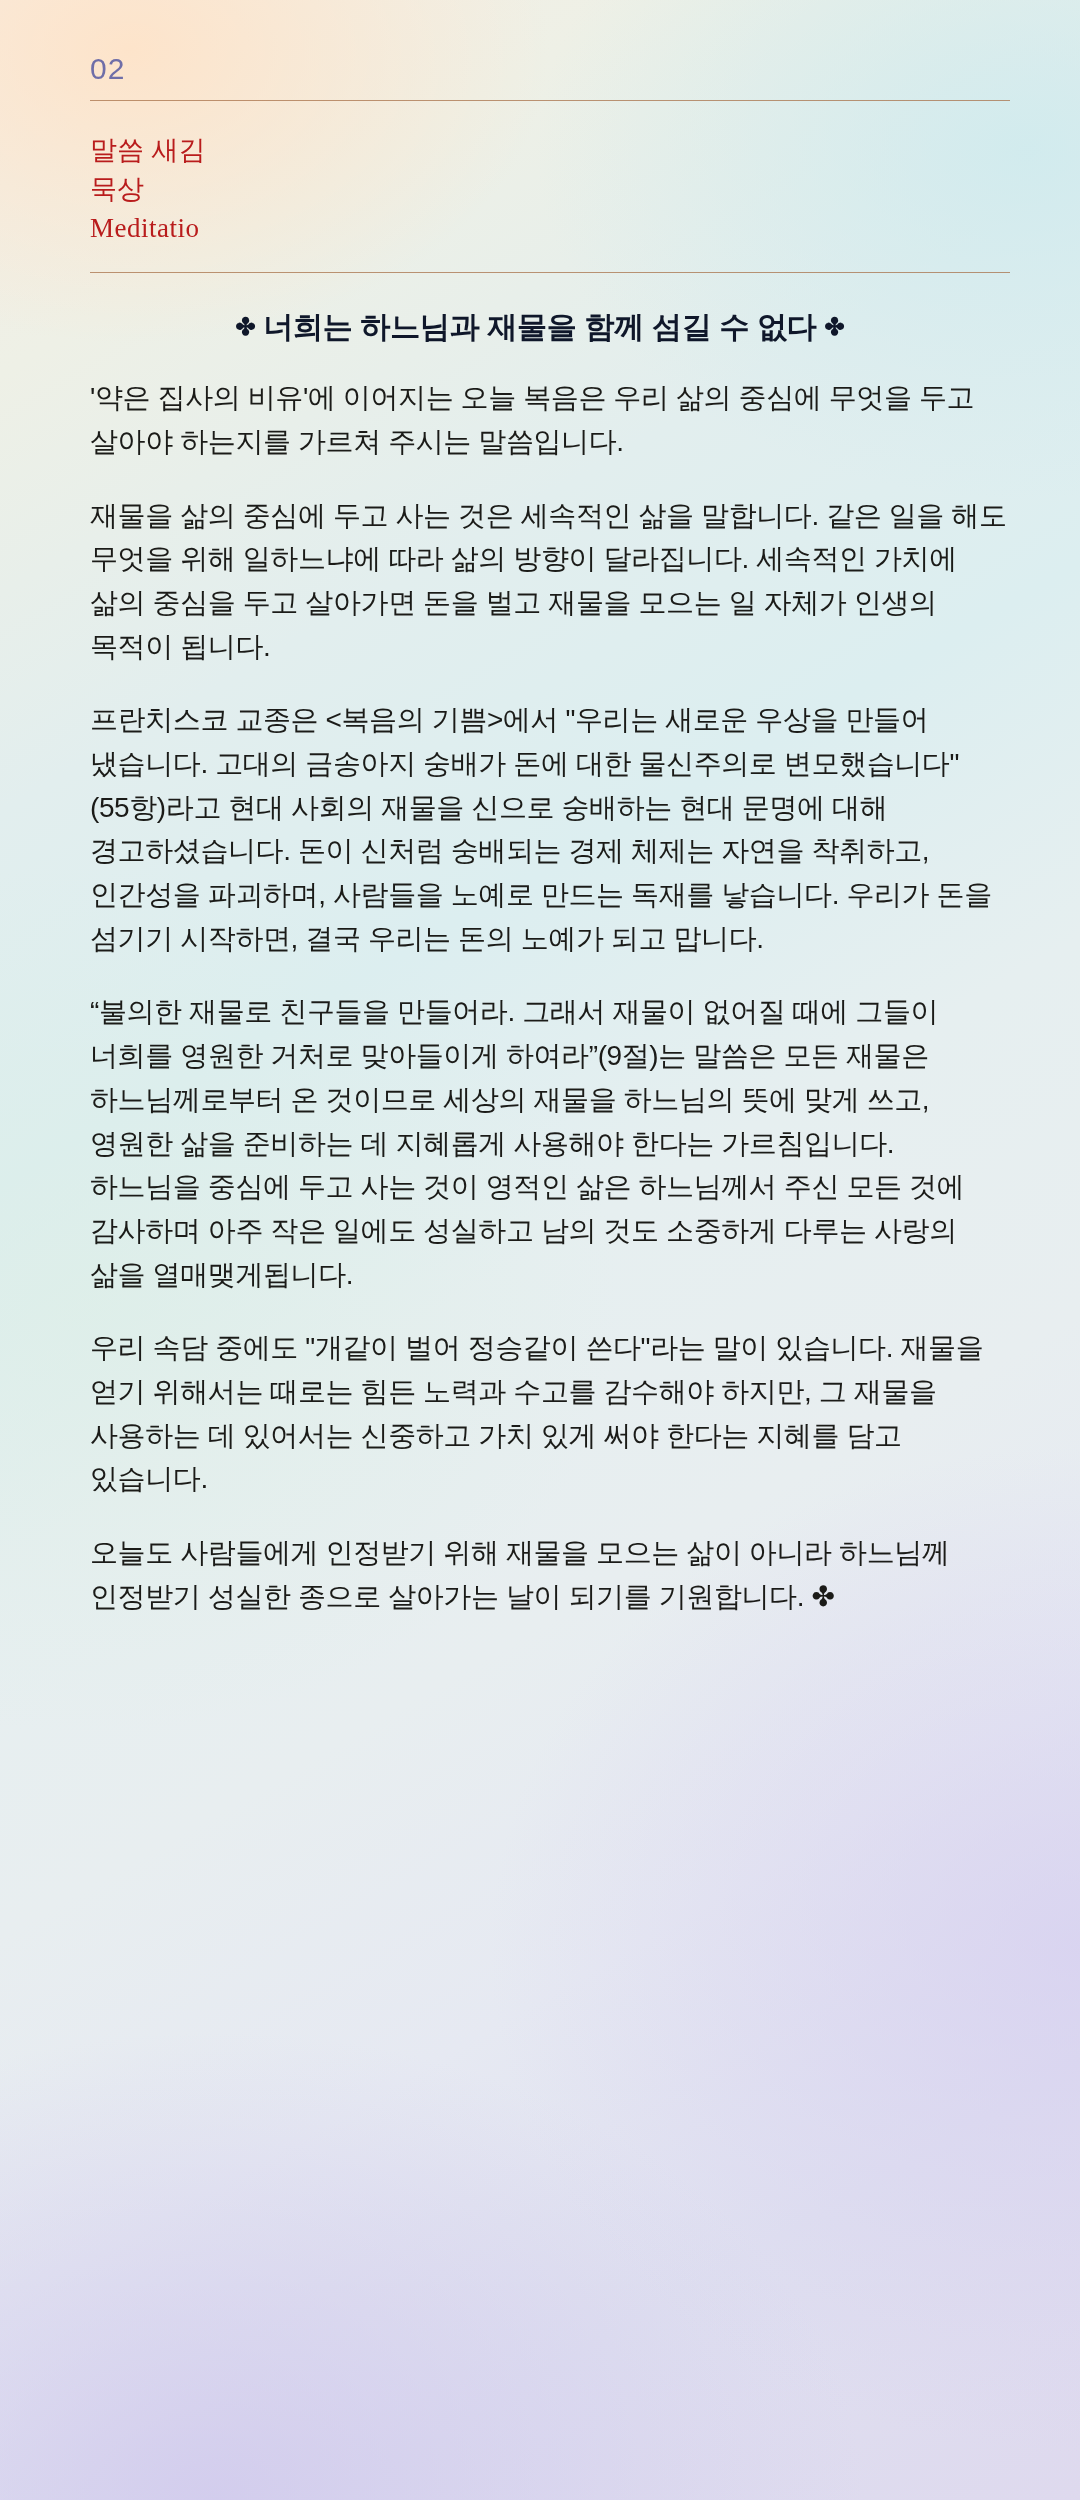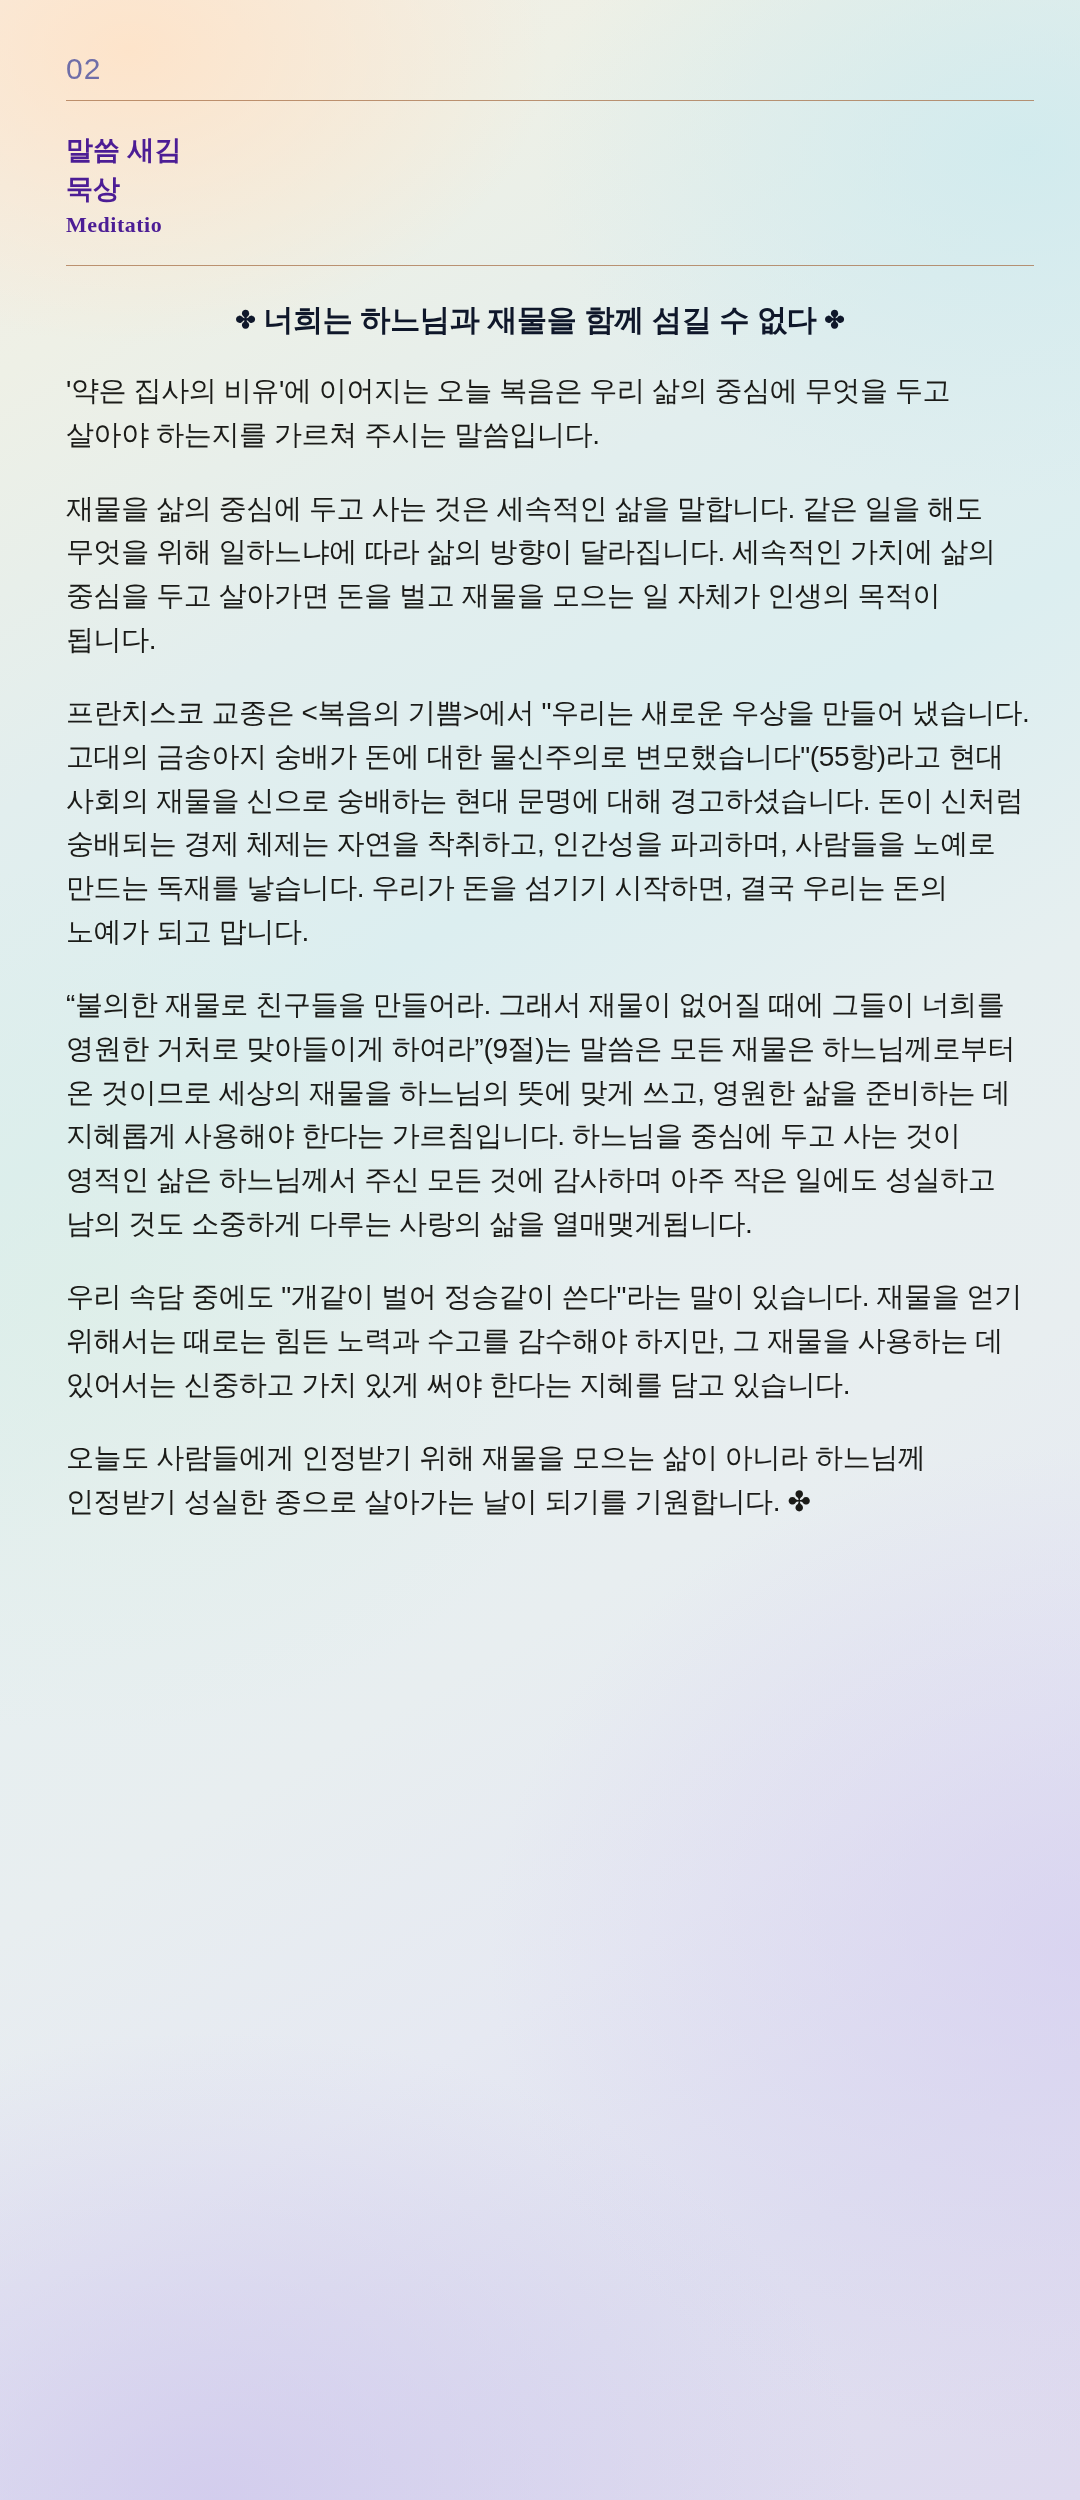--- a/index.html
+++ b/index.html
@@ -33,21 +33,21 @@
       radial-gradient(600px 420px at 12% 2%, rgba(255,226,198,0.85), rgba(255,226,198,0) 70%),
       radial-gradient(700px 500px at 95% 6%, rgba(205,234,238,0.8), rgba(205,234,238,0) 70%),
       radial-gradient(760px 620px at 8% 52%, rgba(220,238,228,0.55), rgba(220,238,228,0) 70%),
       radial-gradient(820px 700px at 100% 78%, rgba(214,206,240,0.7), rgba(214,206,240,0) 72%),
       radial-gradient(900px 650px at 20% 100%, rgba(206,198,236,0.75), rgba(206,198,236,0) 72%);
     pointer-events: none;
   }
   .page {
     position: relative;
     z-index: 2;
-    padding: 0 36px;
+    padding: 0 60px;
     box-sizing: border-box;
     width: 1080px;
   }
   .page-number {
     font-size: 30px;
     color: #6f6ea8;
     letter-spacing: 1px;
     padding: 52px 0 14px 30px;
     font-weight: 400;
   }
@@ -61,29 +61,29 @@
     margin: 24px 10px 0 30px;
   }
   .meditatio-block {
     display: flex;
     align-items: flex-start;
     padding: 26px 10px 0 30px;
   }
   .med-label {
     width: 168px;
     flex: 0 0 168px;
-    color: #4c1d95;
-    font-weight: bold;
+    color: #b91c1c;
+    font-weight: normal;
     font-size: 27px;
     line-height: 1.45;
     padding-top: 4px;
   }
   .med-label .lat {
     font-family: "Liberation Serif", serif;
-    font-size: 22px;
+    font-size: 27px;
     letter-spacing: 0.5px;
   }
   .med-list {
     margin: 0;
     padding: 0 0 0 38px;
     list-style: none;
     flex: 1;
   }
   .med-list li {
     position: relative;

